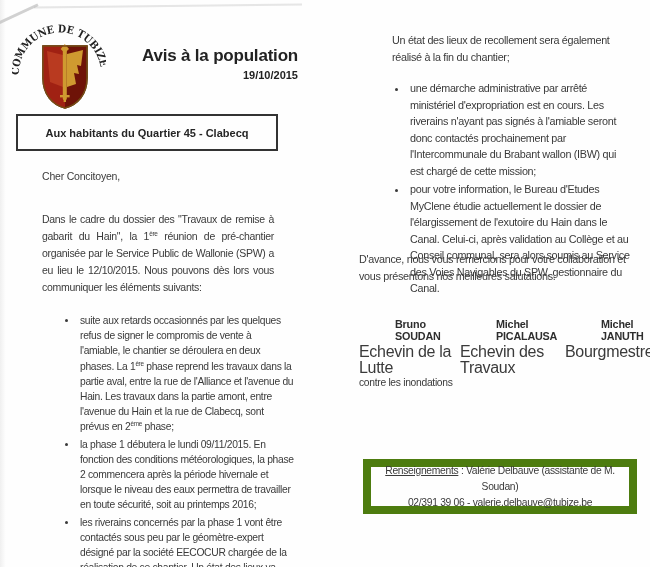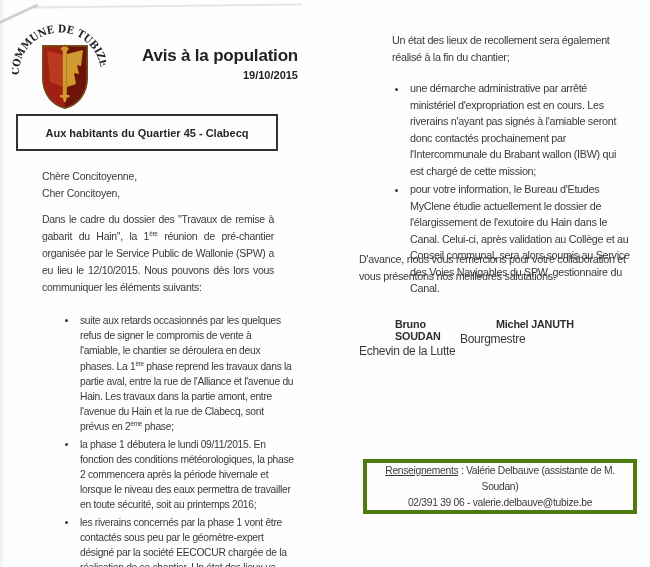--- a/index.html
+++ b/index.html
@@ -47,24 +47,24 @@
   .cont { position:absolute; left:40px; top:32px; width:240px;
           font-size:10.8px; line-height:16.5px; letter-spacing:-0.3px; }
   .bullets-right { position:absolute; left:22px; top:64px; width:242px;
                    font-size:10.8px; line-height:16.5px; letter-spacing:-0.3px; }
   .closing { position:absolute; left:7px; top:251px; width:276px;
              font-size:10.8px; line-height:16.5px; letter-spacing:-0.3px; }
   .signatures { position:absolute; left:7px; top:318px; width:284px; display:flex; }
   .sig { flex:0 0 auto; }
   .sig-1 { width:101px; } .sig-2 { width:105px; } .sig-3 { flex:1; }
   .sig-name { font-weight:700; font-size:10.8px; letter-spacing:-0.2px; color:#2e2e2e;padding-left:36px; }
-  .sig-role { font-size:12px; line-height:15.5px; letter-spacing:-0.3px; margin-top:2px; }
+  .sig-role { font-size:16px; line-height:15.5px; letter-spacing:-0.3px; margin-top:2px; }
   .sig-role2 { font-size:10.3px; line-height:15.5px; letter-spacing:-0.3px; }
   .info-box { position:absolute; left:11px; top:459px; width:274px; height:55px;
-              border:4px solid #4d7c0f; display:flex; flex-direction:column;
+              border:8px solid #4d7c0f; display:flex; flex-direction:column;
               align-items:center; justify-content:center;
               font-size:10.3px; line-height:16px; letter-spacing:-0.3px; text-align:center; }
   .u { text-decoration:underline; }
   sup { font-size:0.62em; line-height:0; }
 </style>
 </head>
 <body>
 
 <div class="canvas">
 
@@ -97,21 +97,20 @@
     <div class="title-block">
       <div class="doc-title">Avis à la population</div>
       <div class="doc-date">19/10/2015</div>
     </div>
 
     <div class="banner">
       <span>Aux habitants du Quartier 45 - Clabecq</span>
     </div>
 
     <div class="greeting">
-      <div>Chère Concitoyenne,</div>
       <div>Cher Concitoyen,</div>
     </div>
 
     <div class="intro">Dans le cadre du dossier des "Travaux de remise à gabarit du Hain", la 1<sup>ère</sup> réunion de pré-chantier organisée par le Service Public de Wallonie (SPW) a eu lieu le 12/10/2015. Nous pouvons dès lors vous communiquer les éléments suivants:</div>
 
     <ul class="bullets bullets-left">
         <li>suite aux retards occasionnés par les quelques refus de signer le compromis de vente à l'amiable, le chantier se déroulera en deux phases. La 1<sup>ère</sup> phase reprend les travaux dans la partie aval, entre la rue de l'Alliance et l'avenue du Hain. Les travaux dans la partie amont, entre l'avenue du Hain et la rue de Clabecq, sont prévus en 2<sup>ème</sup> phase;</li>
         <li>la phase 1 débutera le lundi 09/11/2015. En fonction des conditions météorologiques, la phase 2 commencera après la période hivernale et lorsque le niveau des eaux permettra de travailler en toute sécurité, soit au printemps 2016;</li>
         <li>les riverains concernés par la phase 1 vont être contactés sous peu par le géomètre-expert désigné par la société EECOCUR chargée de la réalisation de ce chantier. Un état des lieux va alors être établi.</li>
       </ul>
@@ -125,20 +124,25 @@
         <li>une démarche administrative par arrêté ministériel d'expropriation est en cours. Les riverains n'ayant pas signés à l'amiable seront donc contactés prochainement par l'Intercommunale du Brabant wallon (IBW) qui est chargé de cette mission;</li>
         <li>pour votre information, le Bureau d'Etudes MyClene étudie actuellement le dossier de l'élargissement de l'exutoire du Hain dans le Canal. Celui-ci, après validation au Collège et au Conseil communal, sera alors soumis au Service des Voies Navigables du SPW, gestionnaire du Canal.</li>
       </ul>
 
     <div class="closing">D'avance, nous vous remercions pour votre collaboration et vous présentons nos meilleures salutations.</div>
 
     <div class="signatures">
       <div class="sig sig-1">
         <div class="sig-name">Bruno SOUDAN</div>
         <div class="sig-role">Echevin de la Lutte</div>
+        <div class="sig-role2">contre les inondations</div>
+      </div>
+      <div class="sig sig-2">
+        <div class="sig-name">Michel PICALAUSA</div>
+        <div class="sig-role">Echevin des Travaux</div>
       </div>
       <div class="sig sig-3">
         <div class="sig-name">Michel JANUTH</div>
         <div class="sig-role">Bourgmestre</div>
       </div>
     </div>
 
     <div class="info-box">
       <div>
         <span class="u">Renseignements</span><span> : Valérie Delbauve (assistante de M. Soudan)</span>

